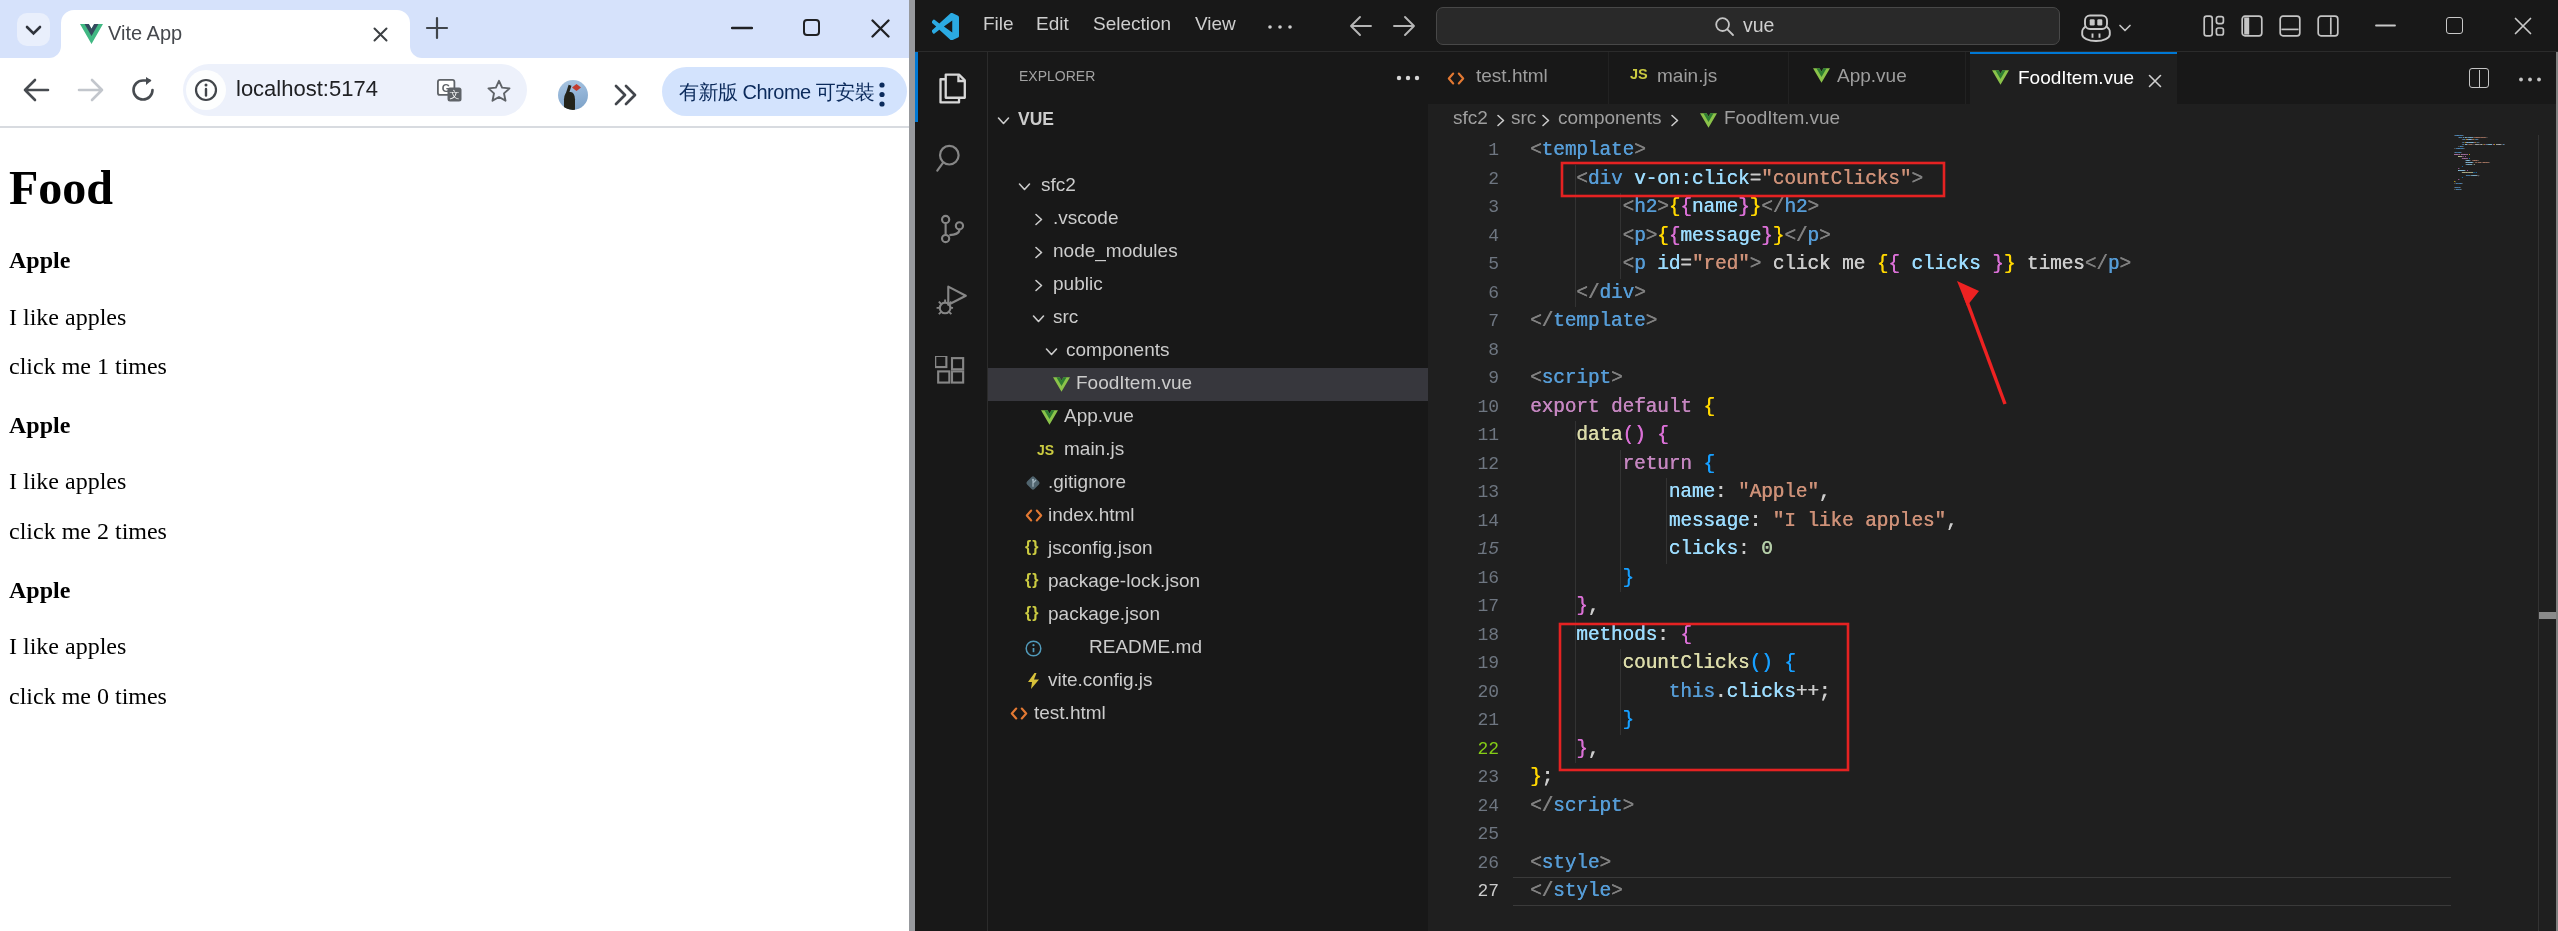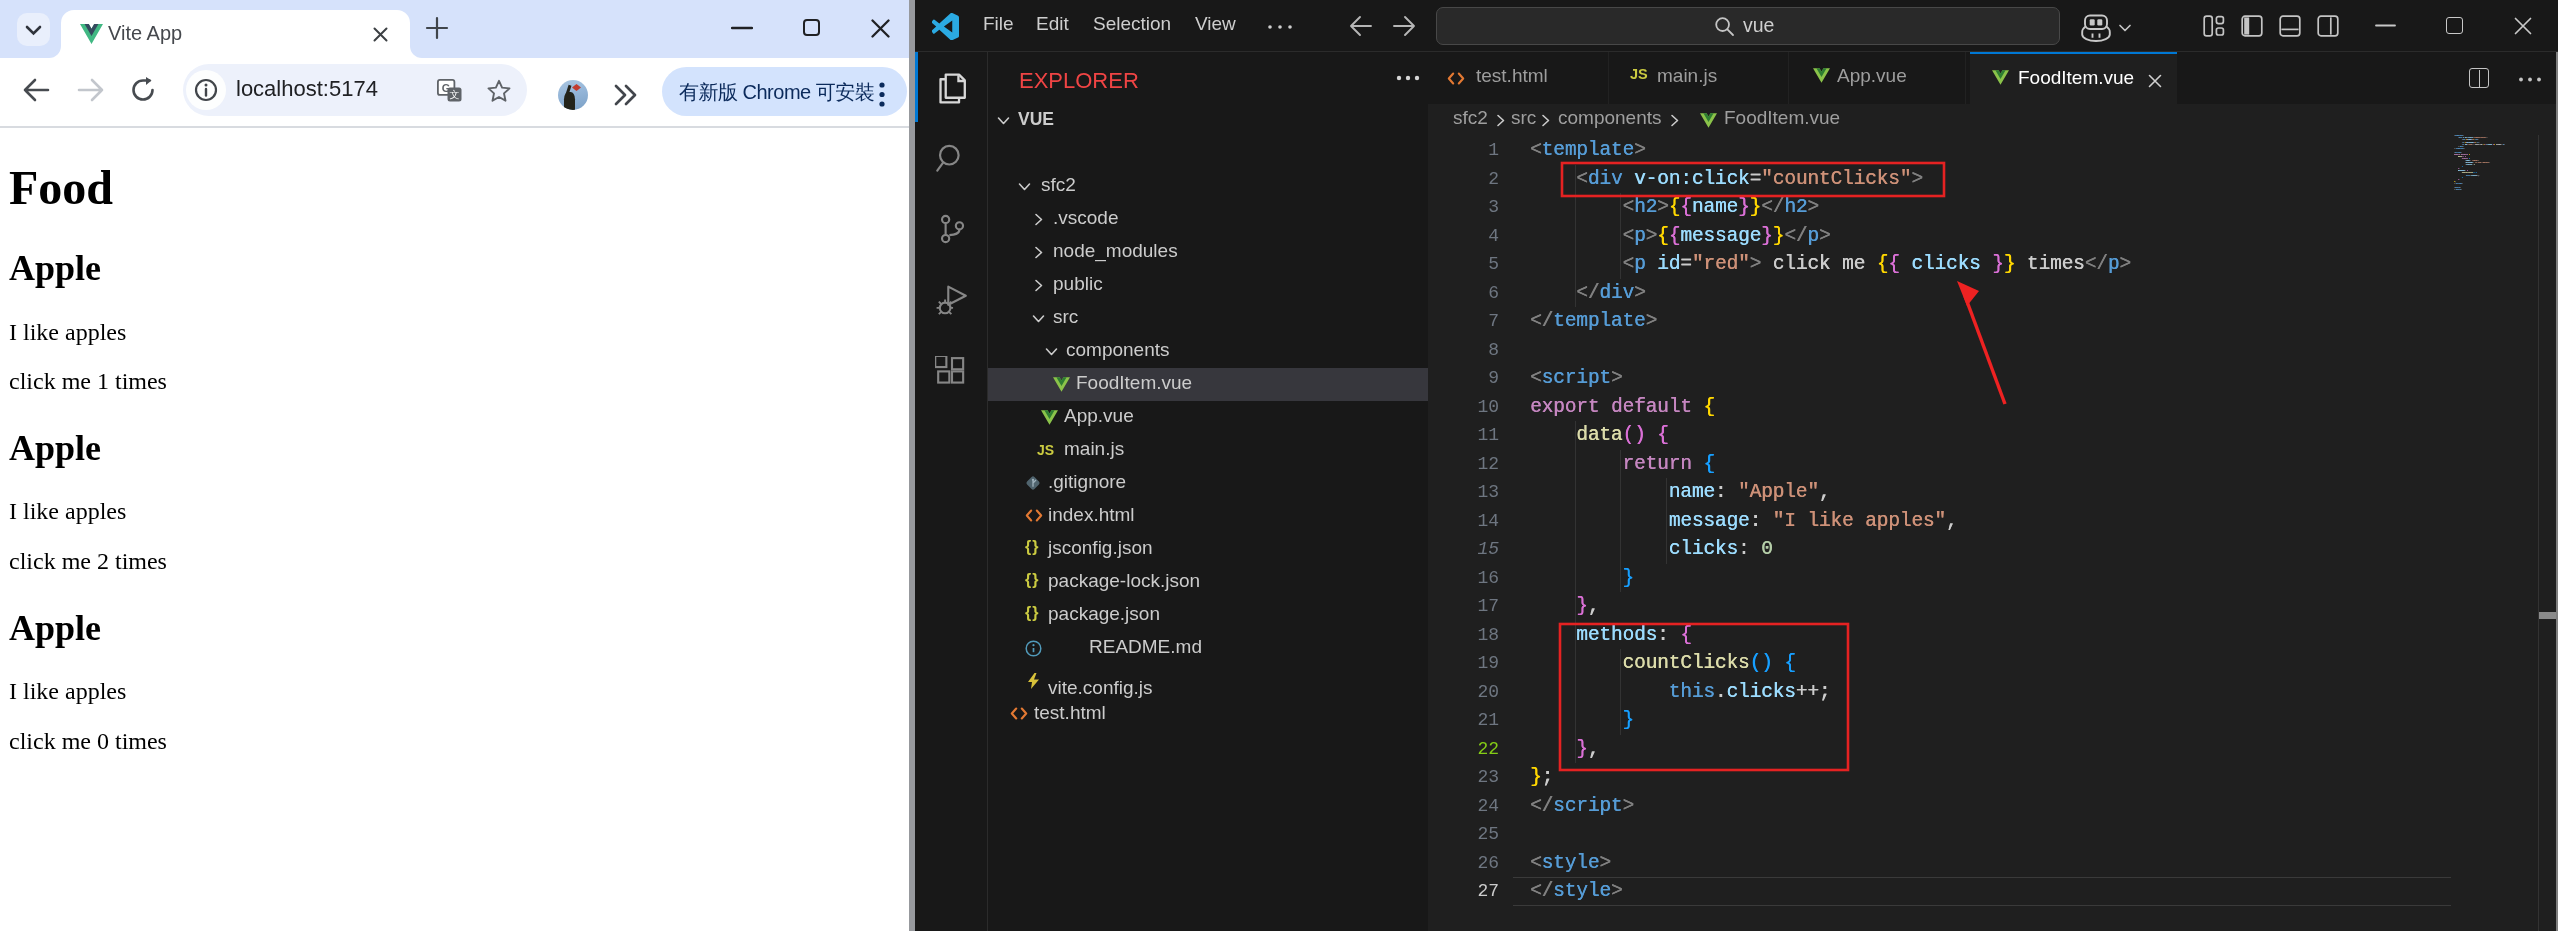--- a/index.html
+++ b/index.html
@@ -12,21 +12,21 @@
   .tsbtn { position:absolute; left:17px; top:13px; width:33px; height:33px; background:#e9effc; border-radius:10px; }
   .activetab { position:absolute; left:61px; top:10px; width:349px; height:48px; background:#fff; border-radius:13px 13px 0 0; }
   .tabtitle { position:absolute; left:47px; top:12px; font-size:20px; color:#45484d; }
   .toolbar { position:absolute; left:0; top:58px; width:910px; height:68px; background:#fff; }
   .omnibox { position:absolute; left:183px; top:64px; width:344px; height:52px; background:#edf1fb; border-radius:26px; }
   .chip { position:absolute; left:662px; top:67px; width:245px; height:49px; background:#d3e3fd; border-radius:25px; }
   .chip span { position:absolute; left:17px; top:12px; font-size:20px; color:#0b2a5b; letter-spacing:-0.5px; }
   .pagecontent { position:absolute; left:0; top:128px; width:909px; height:803px; background:#fff; font-family:"Liberation Serif", serif; color:#000; }
   .pc-inner { padding:9px; }
   .pc-inner h1 { font-size:48px; font-weight:bold; margin:23px 0 32px 0; }
-  .pc-inner h2 { font-size:36px; font-weight:bold; margin:31.8px 0 29.5px 0; }
+  .pc-inner h2 { font-size:24px; font-weight:bold; margin:31.8px 0 29.5px 0; }
   .pc-inner p { font-size:24px; margin:22.7px 0; }
   #vscode { position:absolute; left:915px; top:0; width:1651px; height:931px; background:#1f1f1f; color:#ccc; font-size:19px; overflow:hidden; }
   .titlebar { position:absolute; left:0; top:0; width:1643px; height:52px; background:#181818; border-bottom:1px solid #2b2b2b; }
   .menu { position:absolute; top:13px; font-size:19px; color:#cecece; }
   .searchbox { position:absolute; left:521px; top:7px; width:624px; height:38px; background:#292929; border:1px solid #484848; border-radius:7px; }
   .activitybar { position:absolute; left:0; top:52px; width:72px; height:879px; background:#181818; }
   .sidebar { position:absolute; left:72px; top:52px; width:441px; height:879px; background:#181818; overflow:hidden; border-left:1px solid #2b2b2b; }
   .tabbar { position:absolute; left:513px; top:52px; width:1130px; height:52px; background:#181818; }
   .tab { position:absolute; top:0; height:52px; background:#181818; border-right:1px solid #222222; }
   .tab .tlbl { position:absolute; top:13px; font-size:19px; color:#9d9d9d; white-space:nowrap; }
@@ -224,21 +224,21 @@
         <path d="M9.5 17.5 V14.5 M4.5 22.5 H1.5 M14.5 22.5 H17 M5.8 18.8 L3.6 16.6 M13.2 18.8 L15.4 16.6 M5.8 26.2 L3.6 28.4 M13.2 26.2 L15.4 28.4" stroke="#868686" stroke-width="1.8"></path>
       </svg>
 <svg class="abs" style="left:20px;top:304px;" width="34" height="34" viewBox="0 0 32 32">
         <rect x="3" y="14.5" width="10.5" height="10.5" stroke="#868686" stroke-width="2" fill="none"></rect>
         <rect x="16" y="14.5" width="10.5" height="10.5" stroke="#868686" stroke-width="2" fill="none"></rect>
         <rect x="16" y="2" width="10.5" height="10.5" stroke="#868686" stroke-width="2" fill="none"></rect>
         <rect x="1" y="0.5" width="10.5" height="10.5" stroke="#868686" stroke-width="2" fill="none" transform="translate(-0.8,-0.6)"></rect>
       </svg>
 </div>
 <div class="sidebar">
-<div class="abs" style="left:31px;top:16px;font-size:22px;color:#ef4444;">EXPLORER</div>
+<div class="abs" style="left:31px;top:16px;font-size:14px;color:#a3a3a3;">EXPLORER</div>
 <svg class="abs" style="left:408px;top:23px;" width="24" height="6" viewBox="0 0 24 6">
         <circle cx="3" cy="3" r="2.2" fill="#d6d6d6"></circle>
         <circle cx="12" cy="3" r="2.2" fill="#d6d6d6"></circle>
         <circle cx="21" cy="3" r="2.2" fill="#d6d6d6"></circle>
       </svg>
 <div class="trow" style="top:51.5px;">
 <svg class="abs" style="left:7px;top:8px;" width="17" height="17" viewBox="0 0 17 17">
           <path d="M3.5 6 L8.5 11.5 L13.5 6" stroke="#cccccc" stroke-width="1.6" fill="none" stroke-linecap="round" stroke-linejoin="round"></path>
         </svg>
 <div class="lbl" style="left:30px;top:5px;font-weight:bold;font-size:17.5px;">VUE</div>
@@ -328,21 +328,21 @@
           <circle cx="8.5" cy="8.5" r="7.3" stroke="#519aba" stroke-width="1.5" fill="none"></circle>
           <path d="M8.5 8 V12.2" stroke="#519aba" stroke-width="1.7"></path>
           <circle cx="8.5" cy="5.2" r="1.1" fill="#519aba"></circle>
         </svg>
 <div class="lbl" style="left:60px;top:4px;margin-left:41px;">README.md</div>
 </div>
 <div class="trow" style="top:612.5px;">
 <svg class="abs" style="left:39px;top:8px;" width="13" height="16" viewBox="0 0 13 16">
           <path d="M7.5 0 L1 9 H5 L4 16 L12 6.5 H7 L9.5 0 Z" fill="#d8c23a"></path>
         </svg>
-<div class="lbl" style="left:60px;top:4px;margin-top:8px;">vite.config.js</div>
+<div class="lbl" style="left:60px;top:4px;">vite.config.js</div>
 </div>
 <div class="trow" style="top:645.5px;">
 <svg class="abs" style="left:22px;top:9px;" width="18" height="13" viewBox="0 0 18 13">
           <path d="M6.2 1.5 L1.8 6.5 L6.2 11.5 M11.8 1.5 L16.2 6.5 L11.8 11.5" stroke="#e37933" stroke-width="2.1" fill="none" stroke-linecap="round" stroke-linejoin="round"></path>
         </svg>
 <div class="lbl" style="left:46px;top:4px;">test.html</div>
 </div>
 </div>
 <div class="tabbar"></div>
 <div class="tabbar">

